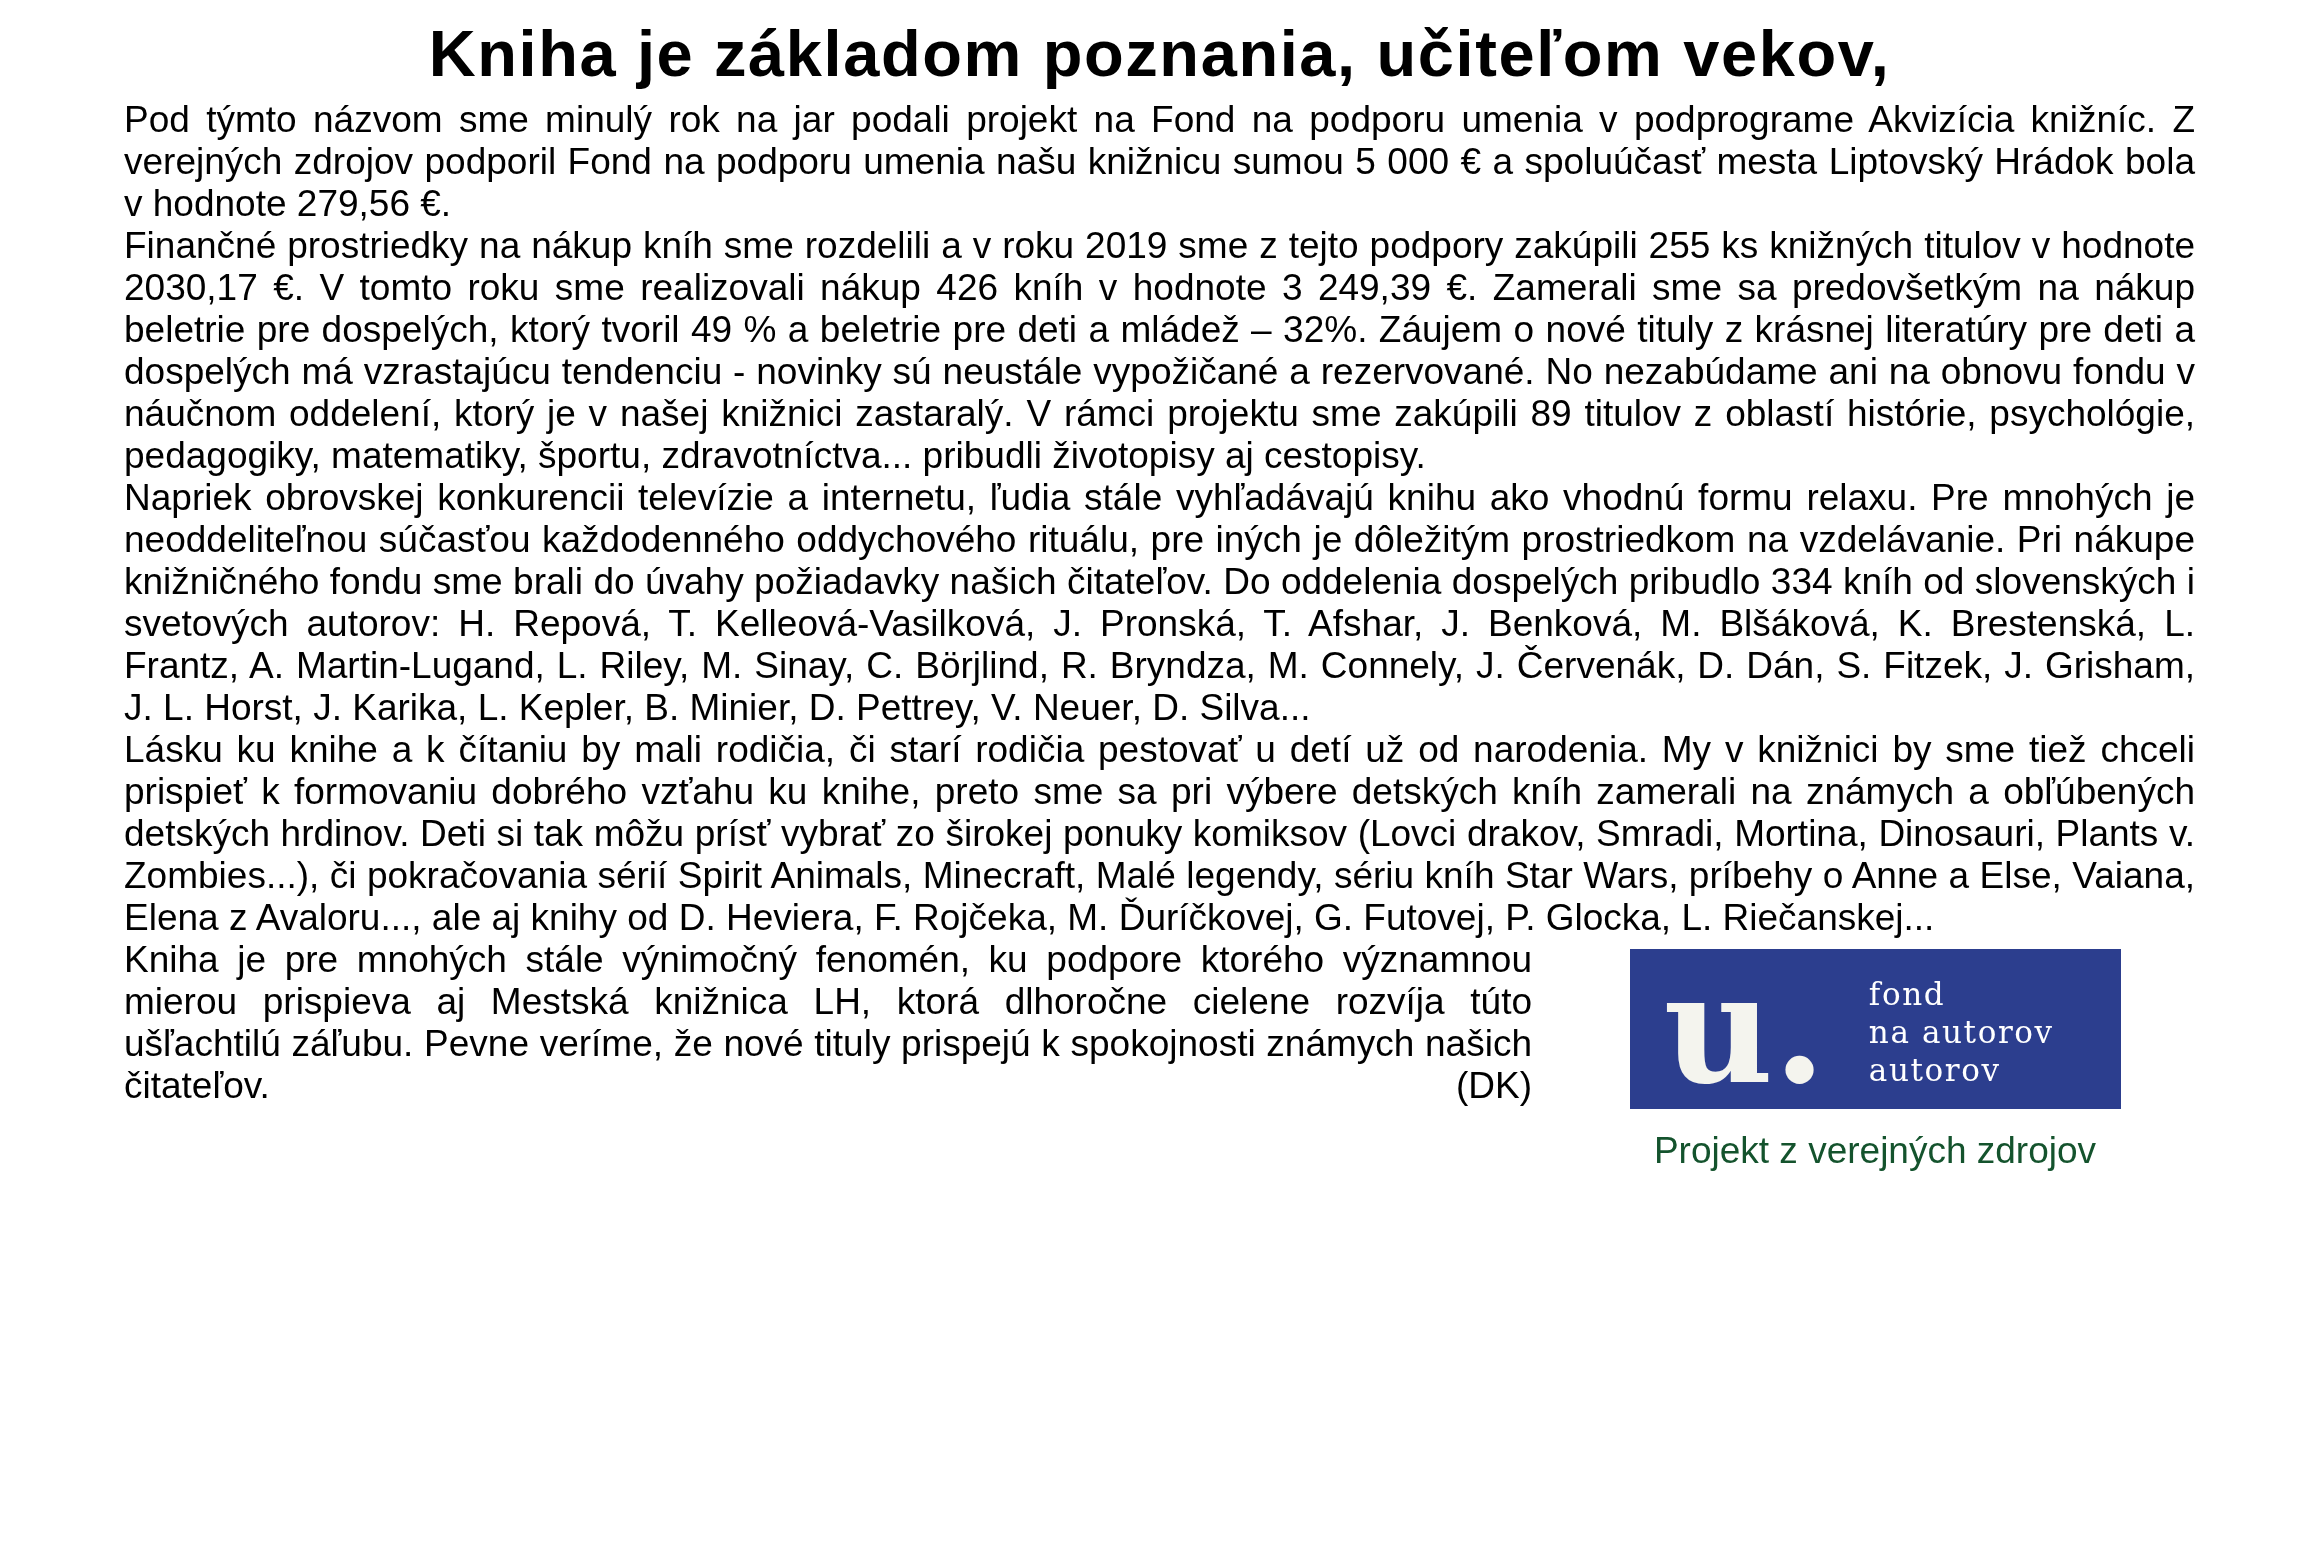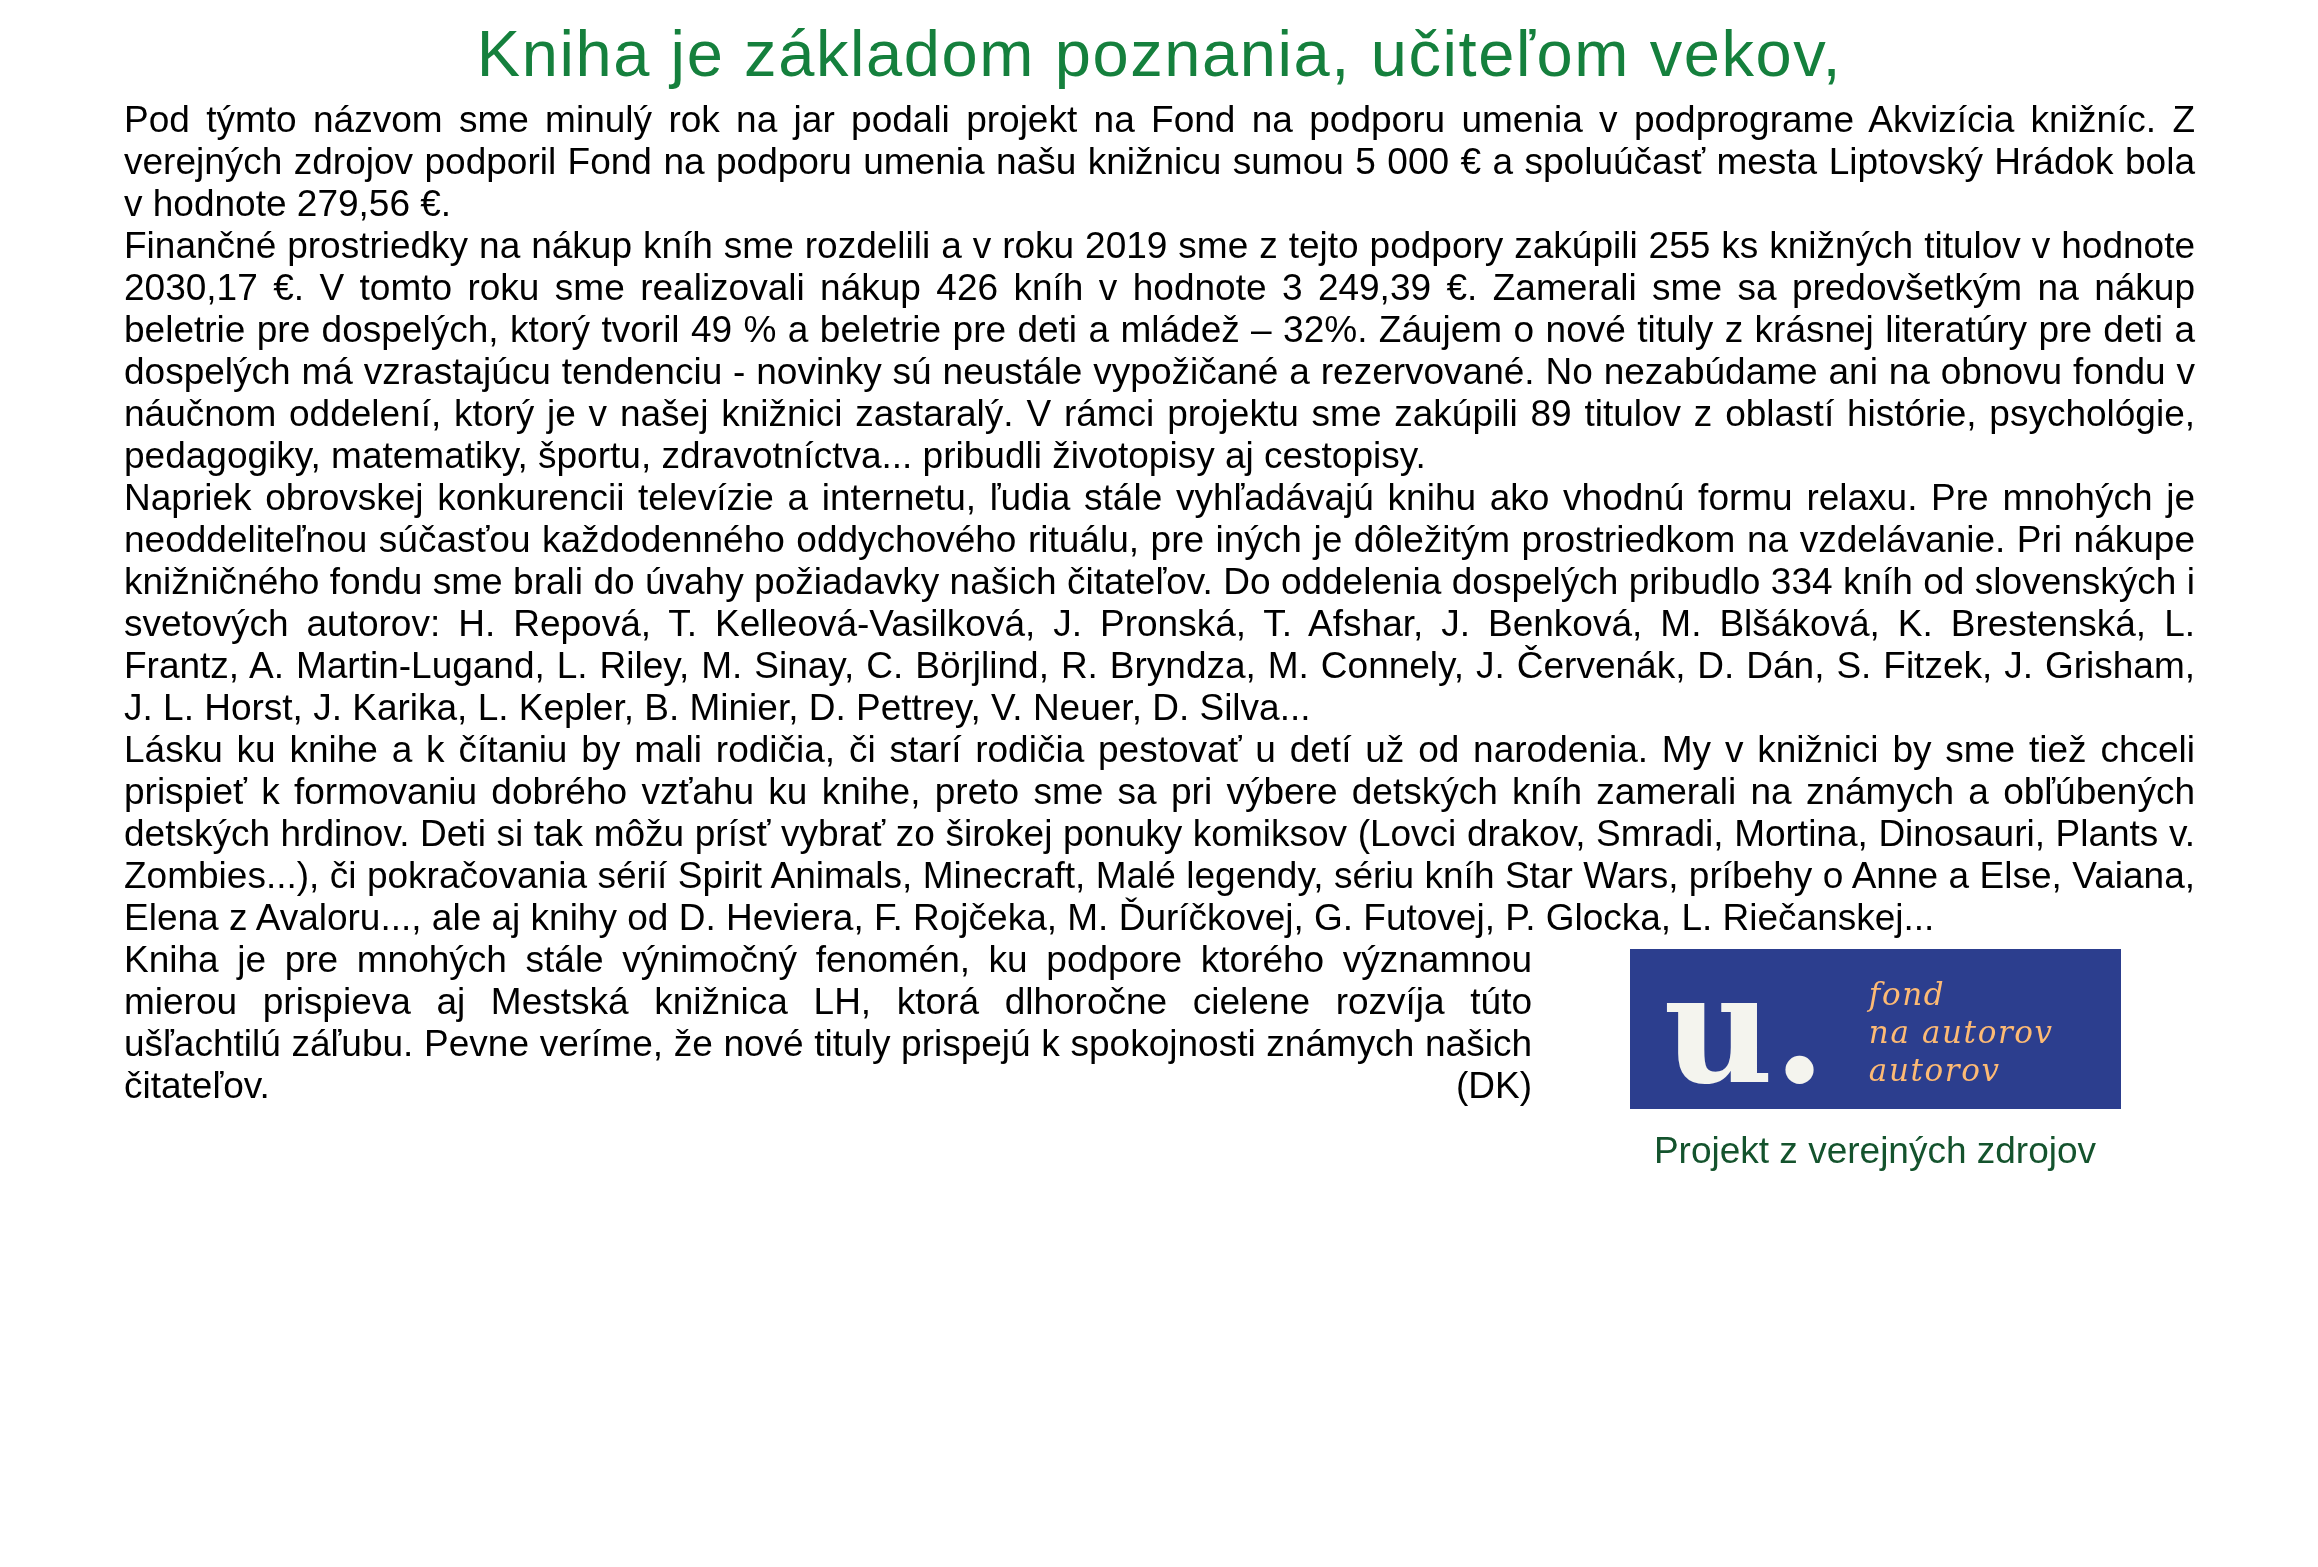--- a/index.html
+++ b/index.html
@@ -9,22 +9,22 @@
     height: 1568px;
     background: #ffffff;
     overflow: hidden;
     font-family: "Liberation Sans", sans-serif;
     color: #000000;
     box-sizing: border-box;
     padding: 16.4px 124px 0 124px;
   }
   .title {
     text-align: center;
-    color: #15803d;
-    font-weight: normal;
+    color: #000000;
+    font-weight: bold;
     font-size: 65px;
     line-height: 75px;
     letter-spacing: 1.6px;
   }
   .title-line { display: block; }
   .body-text {
     margin-top: 8px;
     font-size: 37px;
     line-height: 42px;
   }
@@ -54,25 +54,24 @@
     font-weight: bold;
     color: #f4f4ee;
     font-size: 151px;
     line-height: 164px;
     display: block;
   }
   .fpu-word {
     margin-left: 43px;
     margin-top: 6.5px;
     font-family: "DejaVu Serif", serif;
-    color: #fdba74;
+    color: #ffffff;
     font-size: 31px;
     line-height: 38px;
     letter-spacing: 1.6px;
-    font-style: italic;
   }
   .fpu-caption {
     margin-top: 21px;
     text-align: center;
     color: #14532d;
     font-size: 37px;
     line-height: 42px;
   }
   .byline { float: right; }
 </style>

